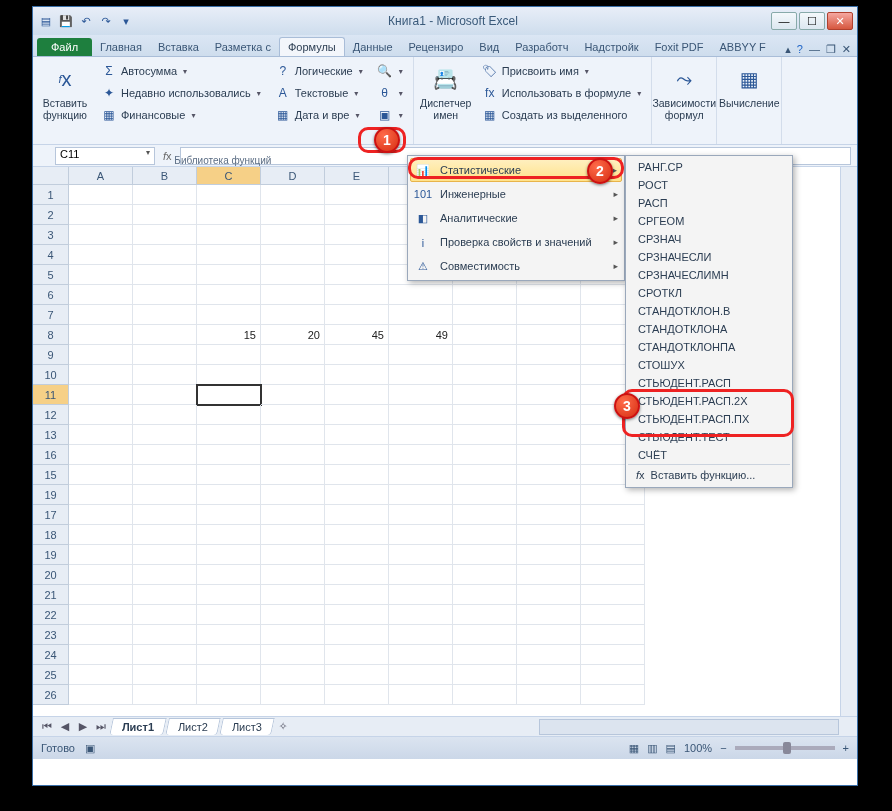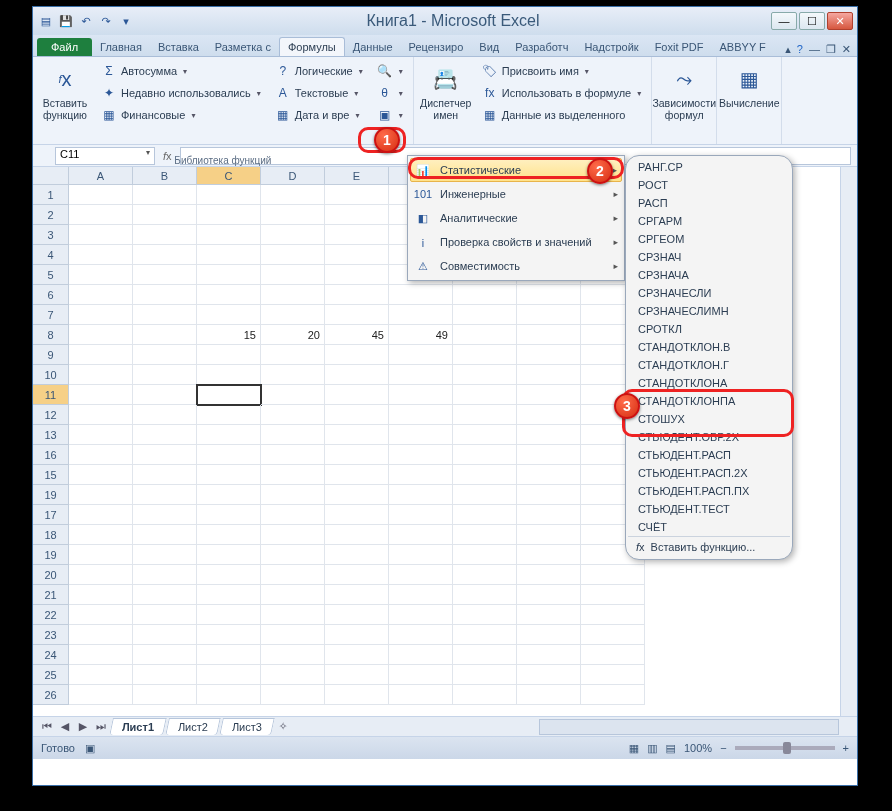--- a/index.html
+++ b/index.html
@@ -3,21 +3,21 @@
 <meta charset="utf-8">
 <style>
 * { margin: 0; padding: 0; box-sizing: border-box; font-family: "Segoe UI", Tahoma, sans-serif; font-size: 11px; }
 body { background: #000; width: 892px; height: 811px; position: relative; overflow: hidden; }
 
 
 .window { position: absolute; top: 6px; left: 32px; width: 826px; height: 780px; background: #fff; border: 1px solid #3a6fa8; box-shadow: 0 0 6px rgba(0,0,0,.4); }
 .titlebar { height: 28px; background: linear-gradient(#e8eef8,#cedded); display: flex; align-items: center; padding: 0 4px; }
 .titlebar .qat { display: flex; gap: 2px; align-items: center; }
 .titlebar .qat span { width: 18px; height: 18px; display:inline-flex; align-items:center; justify-content:center; color:#2b5797; }
-.titlebar .title { flex:1; text-align:center; color:#3a5a7a; font-size:16px; }
+.titlebar .title { flex:1; text-align:center; color:#3a5a7a; font-size:12px; }
 .winbtns { display:flex; gap:2px; }
 .winbtns span { width:26px; height:18px; display:inline-flex; align-items:center; justify-content:center; border:1px solid #8aa; background:linear-gradient(#f4f8fb,#dce7f0); border-radius:2px; }
 .winbtns .close { background:linear-gradient(#f5a7a0,#d6573f); color:#fff; border-color:#b0402e; }
 
 
 .tabs { height:22px; background:linear-gradient(#dbe6f4,#cedded); display:flex; align-items:flex-end; padding-left:4px; border-bottom:1px solid #a9bdd8; }
 .tabs .filetab { background:#217346; color:#fff; padding:3px 14px; border-radius:3px 3px 0 0; font-size:11px; }
 .tabs .filetab { background:#1e7f3e; }
 .tabs .tab { padding:3px 8px; color:#3a5676; cursor:default; }
 .tabs .tab.active { background:#f3f6fb; border:1px solid #a9bdd8; border-bottom:none; border-radius:3px 3px 0 0; color:#2b3d52;margin-top:14px; }
@@ -71,21 +71,21 @@
 .status .zoomslider { width:100px; height:4px; background:#aab; position:relative; }
 .status .zoomslider::after { content:""; position:absolute; left:48px; top:-4px; width:8px; height:12px; background:#889; border-radius:2px; }
 
 
 .menu { position:absolute; background:#f4f4f4; border:1px solid #9aa8bb; box-shadow:2px 2px 6px rgba(0,0,0,.3); padding:2px; }
 .menu .item { display:flex; align-items:center; gap:8px; padding:3px 18px 3px 4px; color:#2b3d52; white-space:nowrap; position:relative; }
 .menu .item .ico { width:18px; height:18px; display:inline-flex; align-items:center; justify-content:center; font-size:11px; color:#2b5797; }
 .menu .item .arrow { position:absolute; right:4px; font-size:9px; color:#555; }
 .menu .item.hover { background:linear-gradient(#fff0c1,#ffe28a); border:1px solid #e8b44b; padding:2px 17px 2px 3px; border-radius:2px; }
 
-.menu.sub { max-height:560px; overflow:hidden;border-radius:14px; }
+.menu.sub { max-height:560px; overflow:hidden; }
 .menu.sub .item { padding:3px 16px 3px 10px; }
 .menu.sub .fxfoot { border-top:1px solid #cbd3de; padding:4px 8px; display:flex; align-items:center; gap:6px; color:#2b3d52; }
 
 
 .callout { position:absolute; width:26px; height:26px; background:radial-gradient(circle at 35% 30%, #ff6b4a, #d62e12); border:2px solid #c11; border-radius:50%; color:#fff; font-weight:bold; font-size:14px; display:flex; align-items:center; justify-content:center; box-shadow:0 1px 3px rgba(0,0,0,.5); z-index:50; }
 .redbox { position:absolute; border:3px solid #e22; border-radius:10px; z-index:49; pointer-events:none; }
 
 .vscroll { position:absolute; right:0; top:0; width:17px; height:100%; background:#e7edf5; border-left:1px solid #c6d4e8; }
 </style>
 </head>
@@ -202,21 +202,21 @@
               <span>Присвоить имя</span>
               <span class="dd">▾</span>
             </div>
           <div class="smallbtn">
               <span class="ico">fx</span>
               <span>Использовать в формуле</span>
               <span class="dd">▾</span>
             </div>
           <div class="smallbtn">
               <span class="ico">▦</span>
-              <span>Данные из выделенного</span>
+              <span>Создать из выделенного</span>
             </div>
         </div>
       </div>
     </div>
 
     <div class="group">
       <div class="groupcontent">
         <div class="bigbtn">
           <div class="ico">⤳</div>
           <div class="lbl">Зависимости формул</div>
@@ -630,33 +630,29 @@
       <span class="ico">⚠</span>
       <span>Совместимость</span>
       <span class="arrow">▸</span>
     </div>
   </div>
 
 <div class="menu sub" style="left:625px; top:155px; width:168px;" id="menu2">
     <div class="item">РАНГ.СР</div>
     <div class="item">РОСТ</div>
     <div class="item">РАСП</div>
-    <div class="item">СРГАРМ</div>
     <div class="item">СРГЕОМ</div>
     <div class="item">СРЗНАЧ</div>
-    <div class="item">СРЗНАЧА</div>
     <div class="item">СРЗНАЧЕСЛИ</div>
     <div class="item">СРЗНАЧЕСЛИМН</div>
     <div class="item">СРОТКЛ</div>
     <div class="item">СТАНДОТКЛОН.В</div>
-    <div class="item">СТАНДОТКЛОН.Г</div>
     <div class="item">СТАНДОТКЛОНА</div>
     <div class="item">СТАНДОТКЛОНПА</div>
     <div class="item">СТОШУХ</div>
-    <div class="item">СТЬЮДЕНТ.ОБР.2Х</div>
     <div class="item">СТЬЮДЕНТ.РАСП</div>
     <div class="item">СТЬЮДЕНТ.РАСП.2Х</div>
     <div class="item">СТЬЮДЕНТ.РАСП.ПХ</div>
     <div class="item">СТЬЮДЕНТ.ТЕСТ</div>
     <div class="item">СЧЁТ</div>
     <div class="fxfoot">
       <span><i>f</i>x</span>
       <span>Вставить функцию...</span>
     </div>
   </div>

